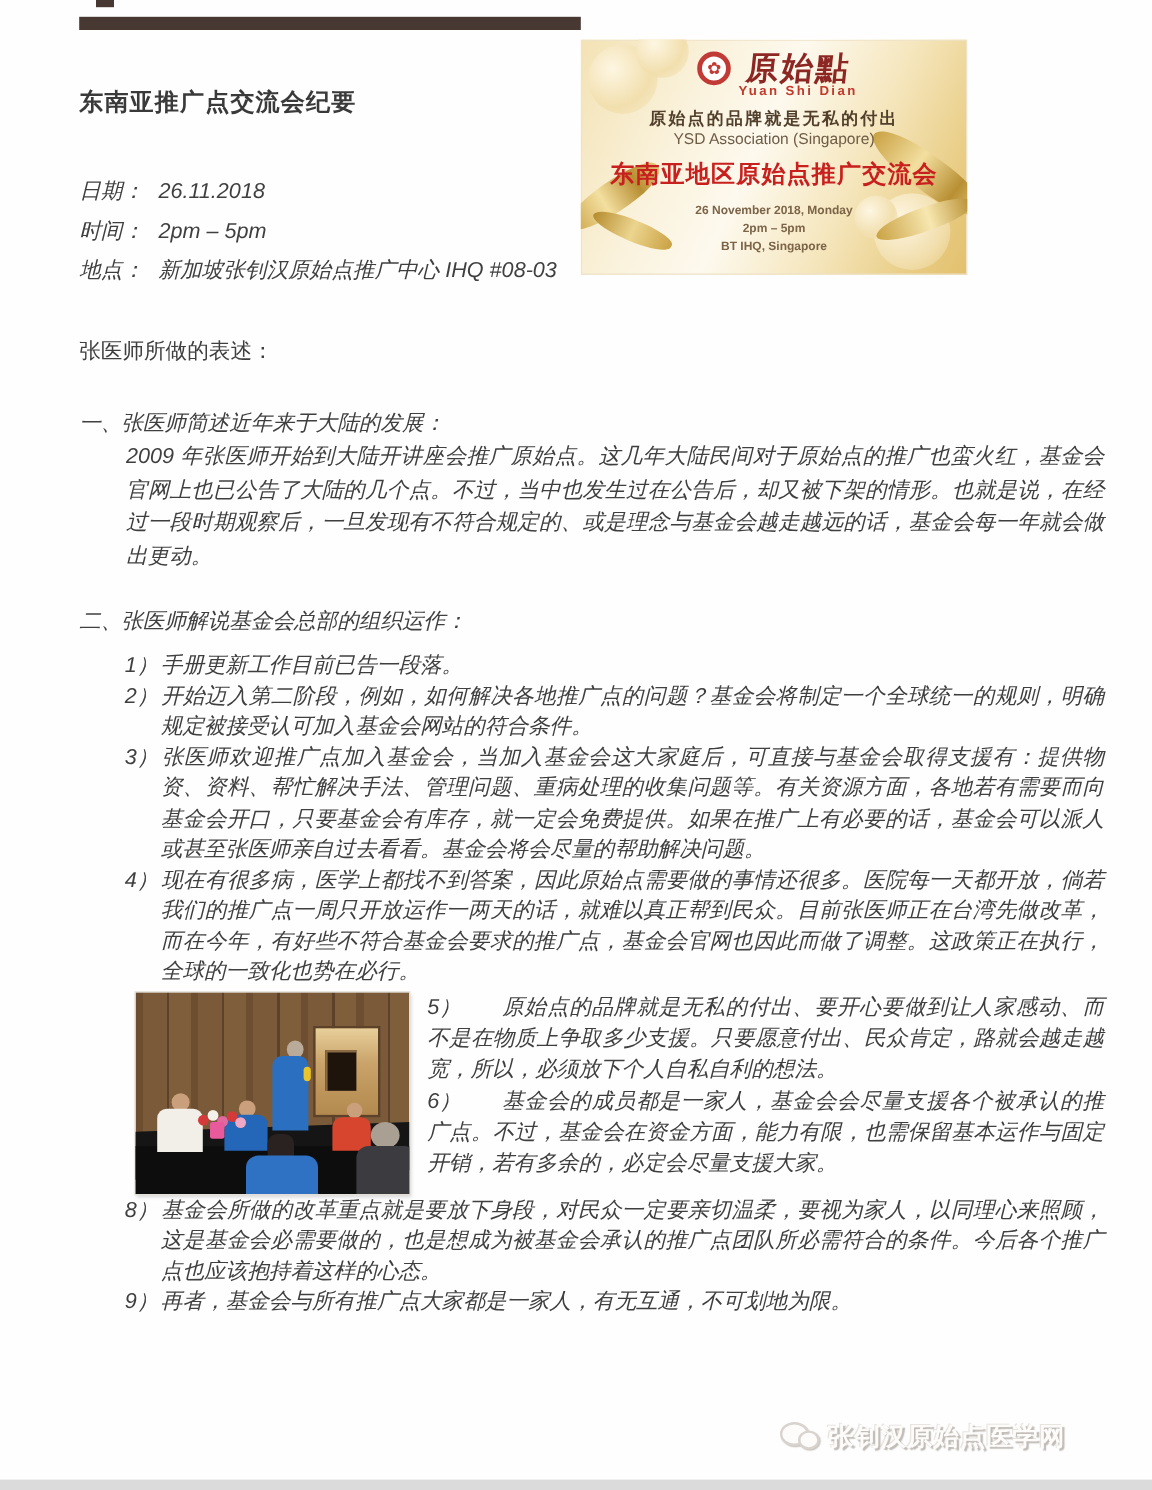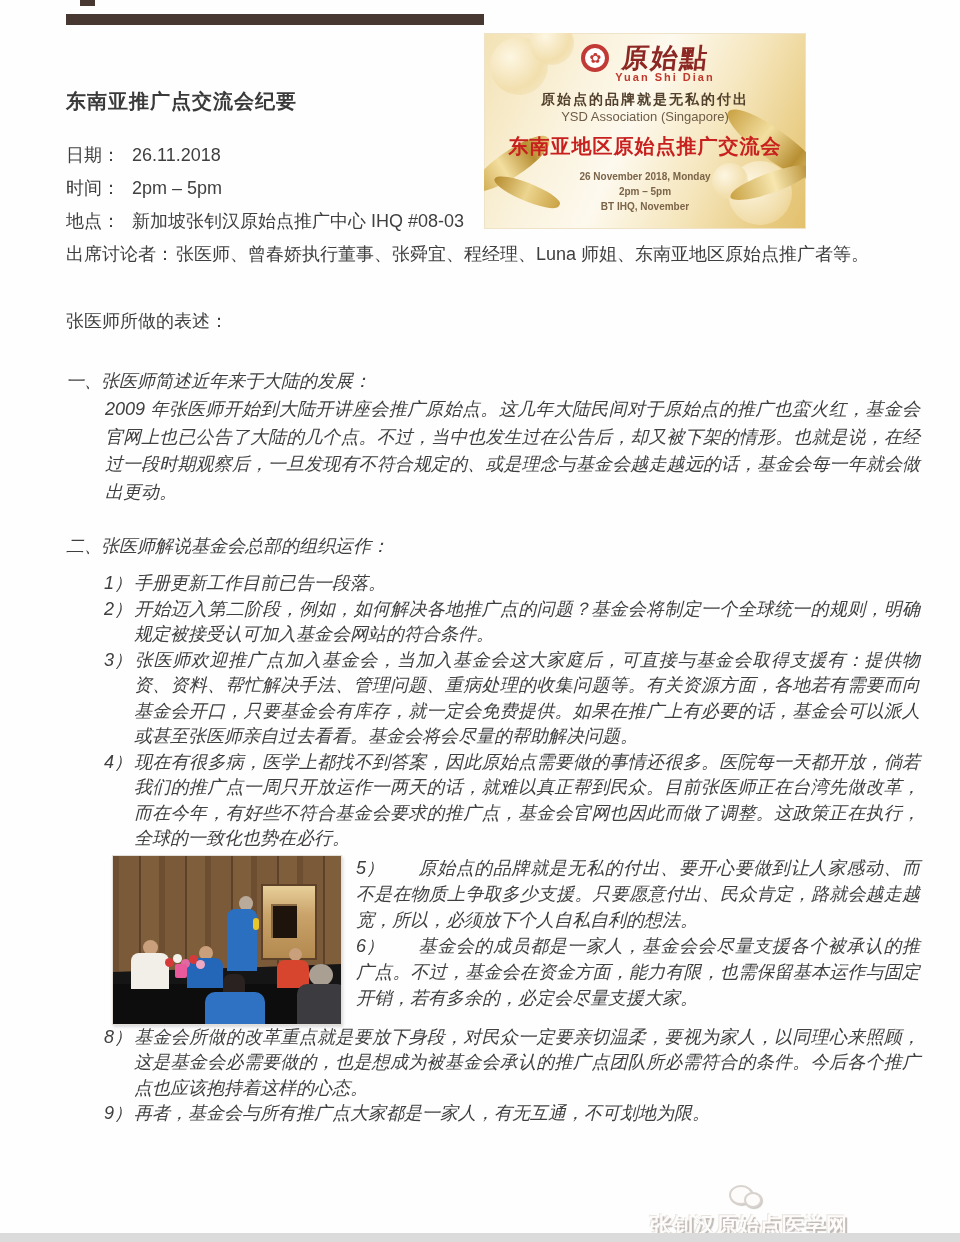--- a/index.html
+++ b/index.html
@@ -29,23 +29,23 @@
     background:#fff;border:4px solid #c23a35;box-sizing:border-box;color:#c23a35;font-size:14px;line-height:20px;text-align:center;margin-right:8px;}
   .logo-zh{display:inline-block;vertical-align:middle;font-family:"Liberation Serif","DejaVu Serif",serif;
     font-size:27px;font-weight:bold;color:#8d2724;transform:skewX(-6deg);letter-spacing:2px;}
   .logo-en{position:relative;text-align:center;color:#c0392b;font-size:11px;font-weight:bold;letter-spacing:2px;margin-top:-2px;margin-left:40px;}
   .org-zh{position:relative;text-align:center;color:#52402c;font-size:14px;font-weight:bold;letter-spacing:2px;margin-top:8px;}
   .org-en{position:relative;text-align:center;color:#6e5c46;font-size:13px;margin-top:0;}
   .event-title{position:relative;text-align:center;color:#c8201e;font-size:20px;font-weight:bold;letter-spacing:1px;margin-top:9px;}
   .event-meta{position:relative;text-align:center;color:#7b6448;font-size:10px;font-weight:bold;line-height:15px;margin-top:9px;}
 
   
-  .content{position:absolute;left:66px;top:88px;width:854px;color:#3f3f3f;font-size:18px;}
+  .content{position:absolute;left:66px;top:72px;width:854px;color:#3f3f3f;font-size:18px;}
   .doc-title{font-size:20px;font-weight:bold;color:#3a3a3a;margin:0;letter-spacing:1px;}
-  .meta{margin-top:24px;line-height:33px;}
+  .meta{margin-top:44px;line-height:33px;font-style:italic;}
   .meta-row .ml{margin-right:12px;}
   .meta-attendees{padding-left:52px;text-indent:-52px;}
   .meta-attendees .ml{margin-right:2px;}
   .statement{margin-top:38px;}
   .section{margin-top:36px;font-style:italic;}
   .s2{margin-top:28px;}
   .sec-head .sec-num{display:inline-block;width:35px;}
   .sec-para{margin:3px 0 12px 39px;width:815px;line-height:27.5px;text-align:justify;}
   .items{margin:13px 0 0 38px;width:816px;}
   .li{line-height:25.5px;text-align:justify;padding-left:30px;text-indent:-30px;}
@@ -80,21 +80,21 @@
   .bouq{position:absolute;left:52px;top:100px;width:40px;height:16px;}
   .bq{position:absolute;border-radius:50%;width:9px;height:9px;}
   .bq1{left:0;top:2px;background:#d43a3a;}
   .bq2{left:8px;top:-2px;background:#f4f1ea;}
   .bq3{left:16px;top:3px;background:#e268a0;}
   .bq4{left:24px;top:-1px;background:#d43a3a;}
   .bq5{left:31px;top:4px;background:#f0a9c4;}
   .vase{position:absolute;left:62px;top:108px;width:12px;height:14px;background:#e85a9b;border-radius:2px;}
 
   
-  .watermark{position:absolute;left:650px;top:1183px;display:flex;align-items:center;flex-direction:column;}
+  .watermark{position:absolute;left:650px;top:1183px;display:flex;align-items:center;}
   .wechat{position:relative;width:34px;height:28px;display:inline-block;margin-right:6px;}
   .bub1{position:absolute;left:0;top:2px;width:20px;height:16px;background:#fdfcfb;border:2px solid #d8d3ce;border-radius:50% 50% 50% 50%;box-shadow:1px 1px 1px #c9c4bf;}
   .bub2{position:absolute;left:15px;top:9px;width:14px;height:12px;background:#fdfcfb;border:2px solid #d8d3ce;border-radius:50%;box-shadow:1px 1px 1px #c9c4bf;}
   .wm-text{font-size:21px;font-weight:bold;letter-spacing:1px;color:#fdfcfa;text-shadow:2px 2px 1px #beb9b4, -1px -1px 0 #e8e4e0;}
 
   .bottom-strip{position:absolute;left:0;bottom:0;width:960px;height:9px;background:#dbdbdb;}
 </style>
 </head>
 <body>
 
@@ -117,39 +117,36 @@
       <span class="seal"><span>✿</span></span>
       <span class="logo-zh">原始點</span>
     </div>
     <div class="logo-en">Yuan Shi Dian</div>
     <div class="org-zh">原始点的品牌就是无私的付出</div>
     <div class="org-en">YSD Association (Singapore)</div>
     <div class="event-title">东南亚地区原始点推广交流会</div>
     <div class="event-meta">
       <div>26 November 2018, Monday</div>
       <div>2pm – 5pm</div>
-      <div>BT IHQ, November</div>
+      <div>BT IHQ, Singapore</div>
     </div>
   </div>
 
   <div class="content">
     <h1 class="doc-title">东南亚推广点交流会纪要</h1>
 
     <div class="meta">
       <div class="meta-row">
         <span class="ml">日期：</span><span>26.11.2018</span>
       </div>
       <div class="meta-row">
         <span class="ml">时间：</span><span>2pm – 5pm</span>
       </div>
       <div class="meta-row">
         <span class="ml">地点：</span><span>新加坡张钊汉原始点推广中心 IHQ #08-03</span>
-      </div>
-      <div class="meta-attendees">
-        <span class="ml">出席讨论者：</span><span>张医师、曾春娇执行董事、张舜宜、程经理、Luna 师姐、东南亚地区原始点推广者等。</span>
       </div>
     </div>
 
     <div class="statement">张医师所做的表述：</div>
 
     <div class="section s1">
       <div class="sec-head">
         <span class="sec-num">一、</span><span>张医师简述近年来于大陆的发展：</span>
       </div>
       <p class="sec-para">2009 年张医师开始到大陆开讲座会推广原始点。这几年大陆民间对于原始点的推广也蛮火红，基金会官网上也已公告了大陆的几个点。不过，当中也发生过在公告后，却又被下架的情形。也就是说，在经过一段时期观察后，一旦发现有不符合规定的、或是理念与基金会越走越远的话，基金会每一年就会做出更动。</p>

